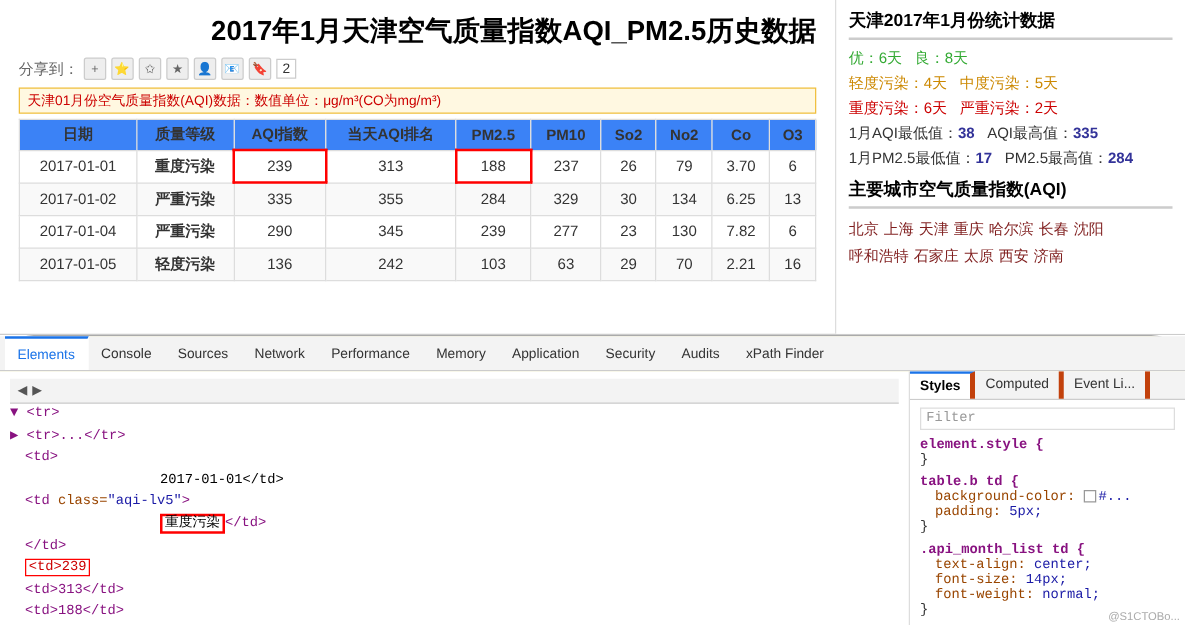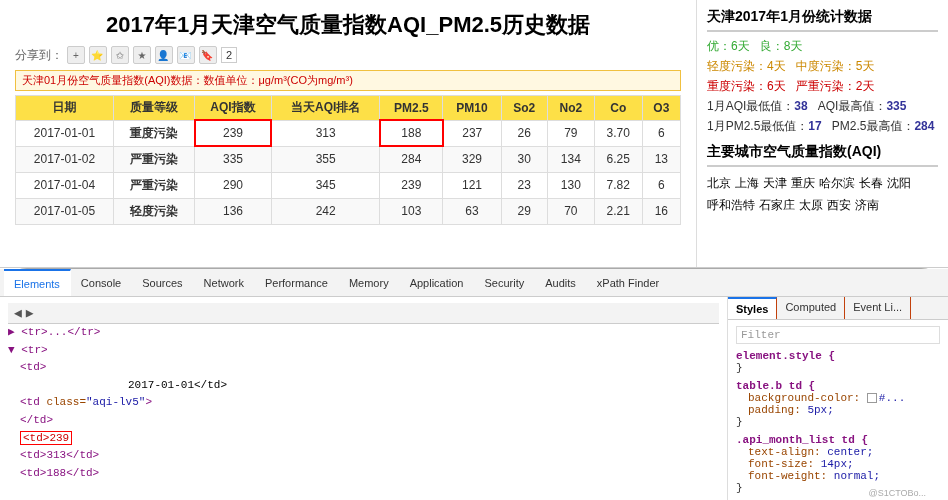--- a/index.html
+++ b/index.html
@@ -16,21 +16,21 @@
 
     #main-content {
       flex: 1;
       padding: 10px 15px;
       overflow: hidden;
     }
 
     .page-title {
       font-size: 22px;
       font-weight: bold;
-      text-align: center;
+      text-align: right;
       margin-bottom: 6px;
       color: #000;
     }
 
     .share-bar {
       display: flex;
       align-items: center;
       gap: 4px;
       margin-bottom: 6px;
       font-size: 12px;
@@ -55,21 +55,21 @@
       margin-bottom: 4px;
     }
 
     .data-table {
       width: 100%;
       border-collapse: collapse;
       font-size: 12px;
     }
 
     .data-table th {
-      background: #fde047;
+      background: #3b82f6;
       border: 1px solid #ddd;
       padding: 3px 6px;
       text-align: center;
       font-weight: bold;
       color: #333;
     }
 
     .data-table td {
       border: 1px solid #ddd;
       padding: 4px 6px;
@@ -83,21 +83,21 @@
     .quality-heavy { color: #c00; font-weight: bold; }
     .quality-serious { color: #900; font-weight: bold; margin-left: 28px; }
     .quality-light { color: #c60; font-weight: bold; margin-left: 32px; }
 
     .cell-highlight-red {
       border: 2px solid red !important;
       color: #c00;
     }
 
     #sidebar {
-      width: 252px;
+      width: 280px;
       padding: 8px 10px;
       border-left: 1px solid #ddd;
       background: #fff;
     }
 
     .sidebar-title {
       font-size: 14px;
       font-weight: bold;
       color: #000;
       border-bottom: 2px solid #ccc;
@@ -124,21 +124,21 @@
       padding-bottom: 4px;
       margin: 8px 0 6px 0;
     }
 
     .city-links {
       font-size: 12px;
       line-height: 1.8;
     }
 
     .city-link {
-      color: #000000;
+      color: #7f1d1d;
       cursor: pointer;
       margin-right: 4px;
     }
 
     
     #devtools {
       width: 948px;
       height: 232px;
       background: #fef9c3;
       display: flex;
@@ -214,21 +214,21 @@
       display: flex;
       border-bottom: 1px solid #ccc;
       background: #f3f3f3;
     }
 
     .styles-tab {
       padding: 4px 8px;
       font-size: 11px;
       color: #333;
       cursor: pointer;
-      border-right: 1px solid #c2410c;
+      border-right: 4px solid #c2410c;
     }
 
     .styles-tab.active {
       background: #fff;
       color: #000;
       font-weight: bold;
       border-top: 2px solid #1a73e8;
     }
 
     #styles-content {
@@ -340,21 +340,21 @@
             <td>134</td>
             <td>6.25</td>
             <td>13</td>
           </tr>
           <tr>
             <td>2017-01-04</td>
             <td class="quality-serious">严重污染</td>
             <td>290</td>
             <td>345</td>
             <td>239</td>
-            <td>121</td>
+            <td>277</td>
             <td>23</td>
             <td>130</td>
             <td>7.82</td>
             <td>6</td>
           </tr>
           <tr>
             <td>2017-01-05</td>
             <td class="quality-light">轻度污染</td>
             <td>136</td>
             <td>242</td>
@@ -419,33 +419,36 @@
     <div class="devtools-tab">xPath Finder</div>
   </div>
 
   <div id="devtools-body">
     <div id="dom-panel">
       <div class="devtools-nav">
         <span class="nav-arrow">◀</span>
         <span class="nav-arrow">▶</span>
       </div>
       <div class="dom-line">
+        <span class="dom-tag">▼ &lt;tr&gt;</span>
+      </div>
+      <div class="dom-line">
         <span class="dom-tag">▶ &lt;tr&gt;...&lt;/tr&gt;</span>
-      </div>
-      <div class="dom-line">
-        <span class="dom-tag">▼ &lt;tr&gt;</span>
       </div>
       <div class="dom-line dom-indent-1">
         <span class="dom-tag">&lt;td&gt;</span>
       </div>
       <div class="dom-line dom-indent-3" style="padding-left:120px">
         <span class="dom-text">2017-01-01&lt;/td&gt;</span>
       </div>
       <div class="dom-line dom-indent-1">
         <span class="dom-tag">&lt;td </span><span class="dom-attr">class=</span><span class="dom-val">"aqi-lv5"</span><span class="dom-tag">&gt;</span>
+      </div>
+      <div class="dom-line" style="padding-left:120px">
+        <span class="dom-text" style="border:2px solid red; padding:0 2px;">重度污染</span><span class="dom-tag">&lt;/td&gt;</span>
       </div>
       <div class="dom-line dom-indent-1">
         <span class="dom-tag">&lt;/td&gt;</span>
       </div>
       <div class="dom-line dom-indent-1">
         <span style="border:1px solid red; padding:0 2px; color:#c00; font-family: Courier New, monospace; font-size:11px;">&lt;td&gt;239</span>
       </div>
       <div class="dom-line dom-indent-1">
         <span class="dom-tag">&lt;td&gt;313&lt;/td&gt;</span>
       </div>
@@ -479,16 +482,16 @@
           <span class="css-brace">}</span>
         </div>
         <div class="css-rule">
           <span class="css-selector">.api_month_list td {</span><br>
           <span class="css-prop">text-align: <span class="css-val">center;</span></span><br>
           <span class="css-prop">font-size: <span class="css-val">14px;</span></span><br>
           <span class="css-prop">font-weight: <span class="css-val">normal;</span></span><br>
           <span class="css-brace">}</span>
         </div>
       </div>
-      <div style="position:absolute; bottom:2px; right:22px; font-size:9px; color:#aaa;text-align:right;">@S1CTOBo...</div>
+      <div style="position:absolute; bottom:2px; right:4px; font-size:9px; color:#aaa;text-align:right;">@S1CTOBo...</div>
     </div>
   </div>
 </div>
 
 </body></html>

